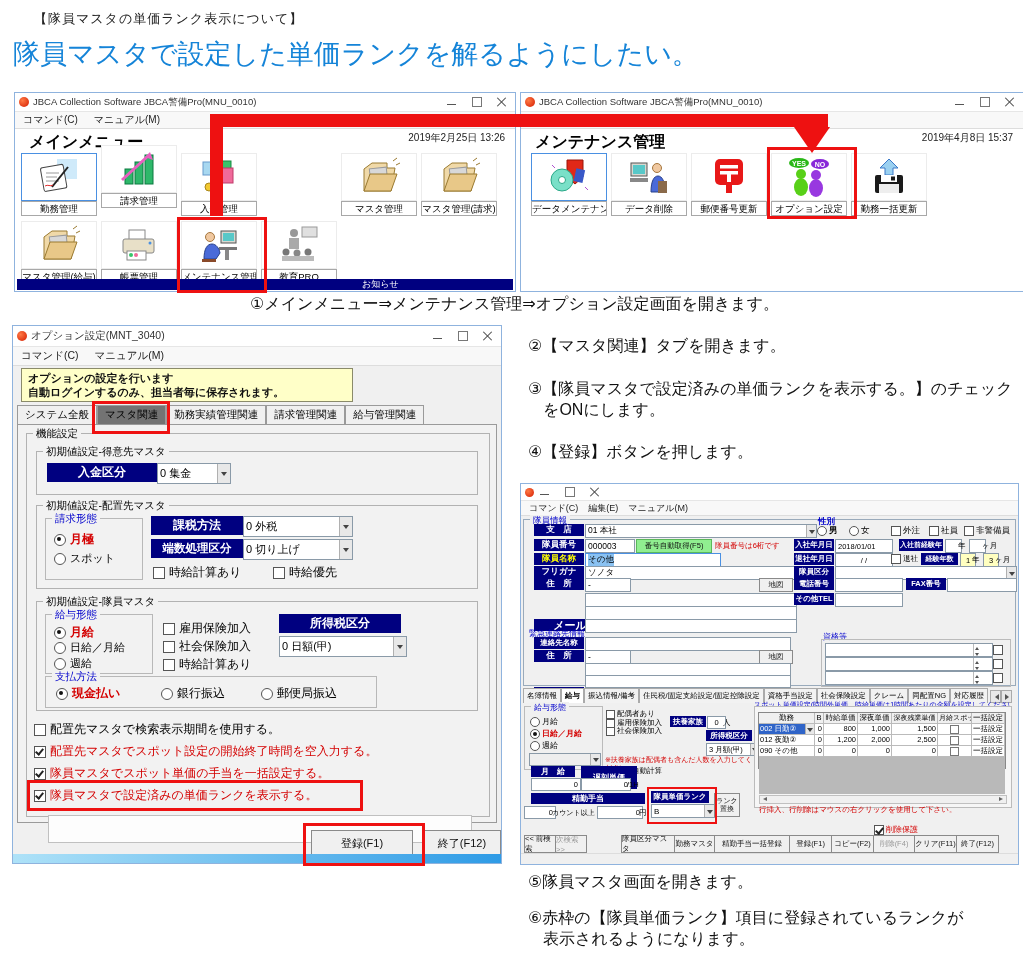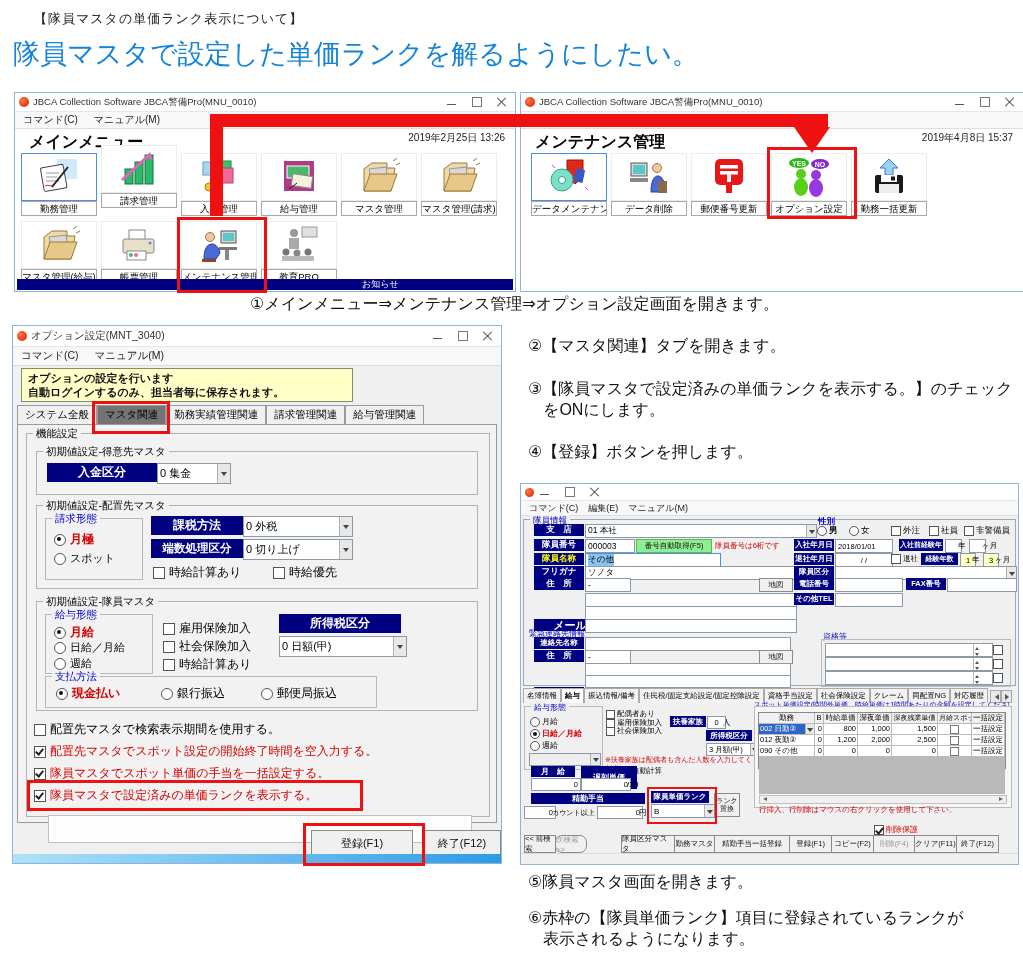--- a/index.html
+++ b/index.html
@@ -140,31 +140,20 @@
             <svg width="44" height="40">
               <rect x="6" y="5" width="18" height="13" fill="#a8d8f0" stroke="#6699cc"></rect>
               <rect x="22" y="4" width="12" height="8" fill="#39c46a" stroke="#1a8a44"></rect>
               <rect x="20" y="11" width="16" height="15" fill="#f06a9a" stroke="#c03a6a"></rect>
               <circle cx="12" cy="30" r="4" fill="#f2c830" stroke="#a8861a"></circle>
               <circle cx="21" cy="33" r="4" fill="#f2c830" stroke="#a8861a"></circle>
             </svg>
           </div>
         <div class="tlabel">入金管理</div>
       </div>
-      <div class="tile" style="left:246px;top:24px;">
-        <div class="tico">
-            <svg width="44" height="40">
-              <rect x="7" y="4" width="30" height="30" fill="#b03a8a"></rect>
-              <rect x="10" y="9" width="22" height="12" fill="#49b86a" stroke="#fff"></rect>
-              <rect x="15" y="18" width="20" height="12" fill="#f6f2dc" stroke="#888" transform="rotate(8 25 24)"></rect>
-              <path d="M12 32l8-6" stroke="#222"></path>
-            </svg>
-          </div>
-        <div class="tlabel">給与管理</div>
-      </div>
       <div class="tile" style="left:326px;top:24px;">
         <div class="tico">
             <svg width="44" height="40">
               <path d="M7 12l8-6h15v5h8l-4 23H7z" fill="#f0d9a8" stroke="#9a7a30"></path>
               <rect x="13" y="11" width="17" height="15" fill="#d8d8d8" stroke="#999" transform="rotate(-6 21 18)"></rect>
               <path d="M7 34l6-17h27l-6 17z" fill="#e8c888" stroke="#9a7a30"></path>
               <path d="M36 4l4-3M39 8l4-2" stroke="#9a7a30"></path>
             </svg>
           </div>
         <div class="tlabel">マスタ管理</div>
@@ -757,21 +746,21 @@
       <div class="graybk" style="left:238px;top:241px;width:246px;height:37px;"></div>
       <div class="scrollbar" style="left:238px;top:279px;width:246px;"></div>
       <div class="a red" style="left:238px;top:289px;font-size:7.5px;">行挿入、行削除はマウスの右クリックを使用して下さい。</div>
 
       <div class="cbx" style="left:353px;top:308px;font-size:8px;gap:2px;">
           <span class="cb on" style="width:8px;height:8px;"></span>
           <span class="red">削除保護</span>
         </div>
 
       <div class="btn" style="left:3px;top:319px;width:30px;height:16px;font-size:7.5px;">&lt;&lt; 前検索</div>
-      <div class="btn dis" style="left:34px;top:319px;width:30px;height:16px;font-size:7.5px;border-radius:7px;">次検索 &gt;&gt;</div>
+      <div class="btn dis" style="left:34px;top:319px;width:30px;height:16px;font-size:7.5px;">次検索 &gt;&gt;</div>
       <div class="btn" style="left:100px;top:319px;width:52px;height:16px;font-size:7.5px;">隊員区分マスタ</div>
       <div class="btn" style="left:153px;top:319px;width:39px;height:16px;font-size:7.5px;">勤務マスタ</div>
       <div class="btn" style="left:193px;top:319px;width:74px;height:16px;font-size:7.5px;">精勤手当一括登録</div>
       <div class="btn" style="left:268px;top:319px;width:41px;height:16px;font-size:7.5px;">登録(F1)</div>
       <div class="btn" style="left:310px;top:319px;width:41px;height:16px;font-size:7.5px;">コピー(F2)</div>
       <div class="btn dis" style="left:352px;top:319px;width:40px;height:16px;font-size:7.5px;">削除(F4)</div>
       <div class="btn" style="left:393px;top:319px;width:41px;height:16px;font-size:7.5px;">クリア(F11)</div>
       <div class="btn" style="left:435px;top:319px;width:41px;height:16px;font-size:7.5px;">終了(F12)</div>
       <div class="a" style="left:0;right:0;top:337px;bottom:0;background:#f0f0f0;border-top:1px solid #ddd;"></div>
     </div>

